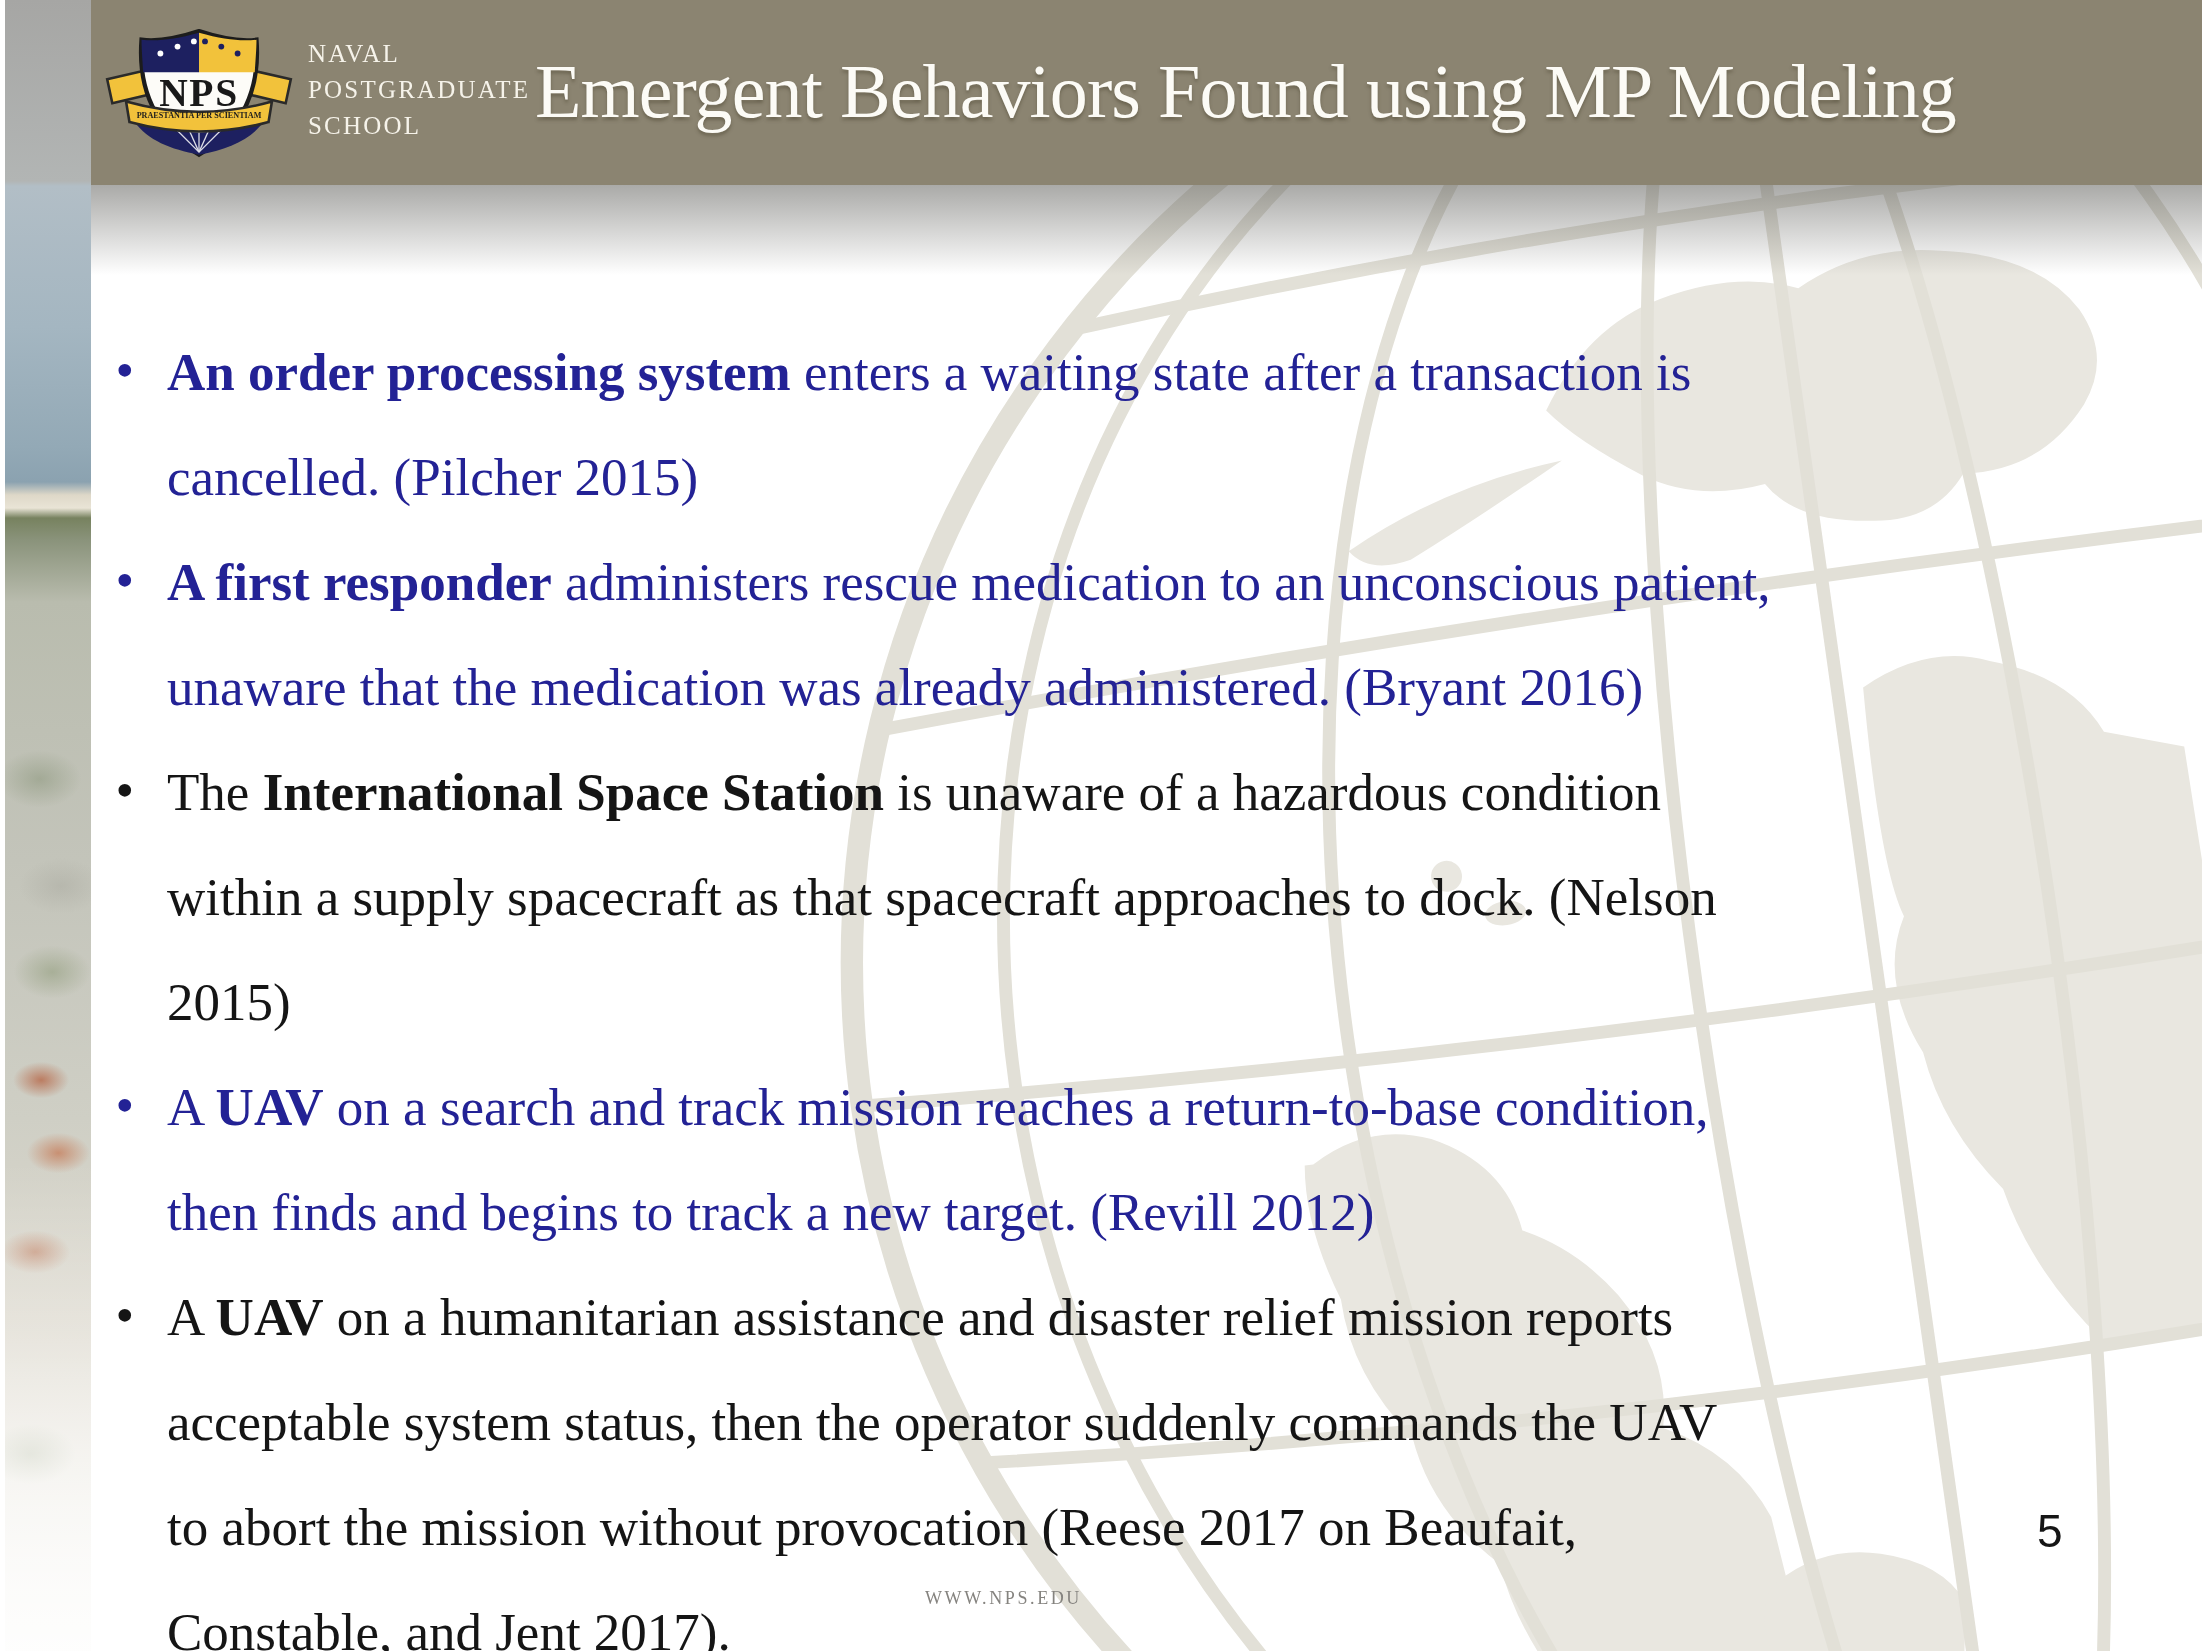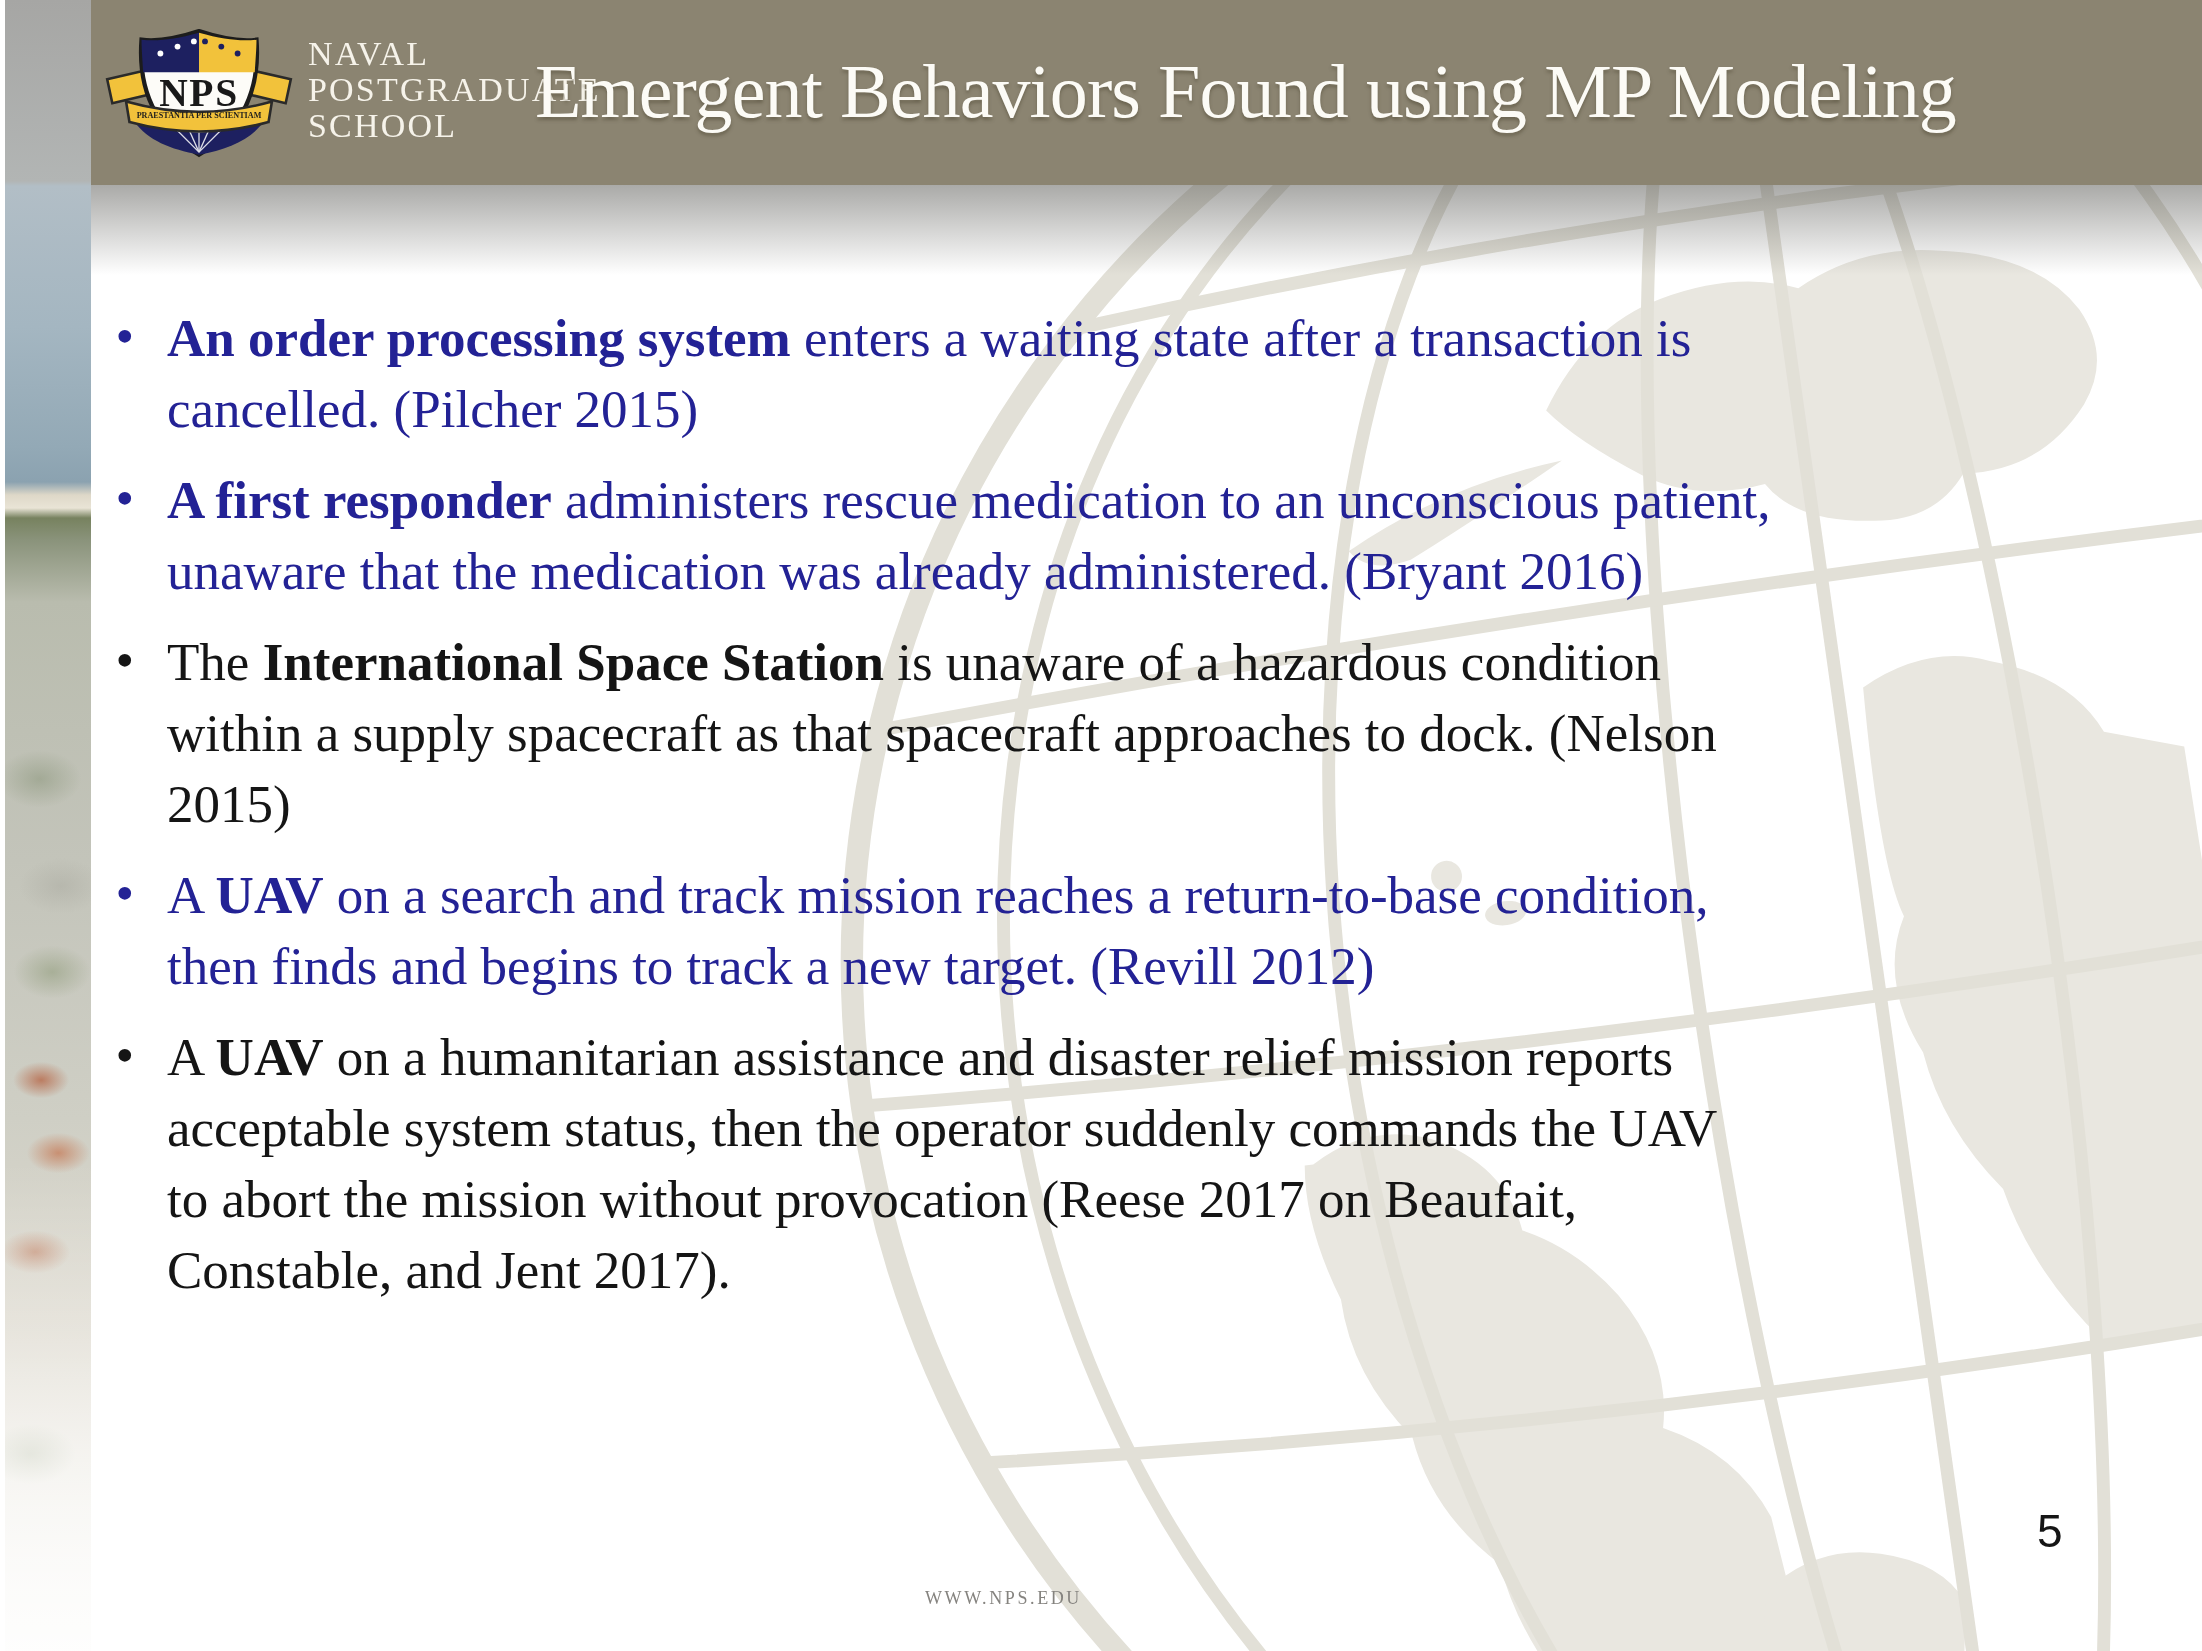--- a/index.html
+++ b/index.html
@@ -39,39 +39,39 @@
     position:absolute; left:91px; top:0; width:2111px; height:185px;
     background:var(--header-bg); z-index:3;
   }
   .header-shadow {
     position:absolute; left:91px; top:185px; width:2111px; height:90px; z-index:1;
     background:linear-gradient(to bottom, rgba(100,100,96,0.55), rgba(255,255,255,0));
   }
   .nps-shield { position:absolute; left:8.6px; top:26px; width:198px; height:133px; }
   .school-wordmark {
     position:absolute; left:217px; top:36px;
-    color:var(--school-text); font-size:34px; line-height:36px; letter-spacing:2.2px;
+    color:var(--school-text); font-size:25px; line-height:36px; letter-spacing:2.2px;
     font-family:"Liberation Serif", serif;
   }
   .slide-title {
     position:absolute; left:444px; top:48px;
     font-size:76px; font-weight:normal; letter-spacing:-0.9px; white-space:nowrap;
     color:var(--title-text); text-shadow:0 2.6px 3.4px rgba(70,64,45,0.45);
     font-family:"Liberation Serif", serif;
   }
 
   
   .bullet-list {
     position:absolute; left:112px; top:303px; width:1850px; z-index:4;
     list-style:none; margin:0; padding:0;
     font-size:53px; line-height:71px;
   }
   .bullet-list li { position:relative; padding-left:55px; margin-bottom:20px; }
   .bullet-marker { position:absolute; left:3.4px; top:-1.7px; }
-  .bullet-line { white-space:nowrap; }
+  .bullet-line { white-space:nowrap;margin-top:34px; }
   .bullet-line b { font-weight:bold; }
 
   
   .footer-url {
     position:absolute; left:925px; top:1588px; z-index:4;
     font-size:18px; letter-spacing:2.6px; color:var(--footer-text);
     font-family:"Liberation Serif", serif;
   }
   .page-number {
     position:absolute; left:2037px; top:1504px; z-index:4;

